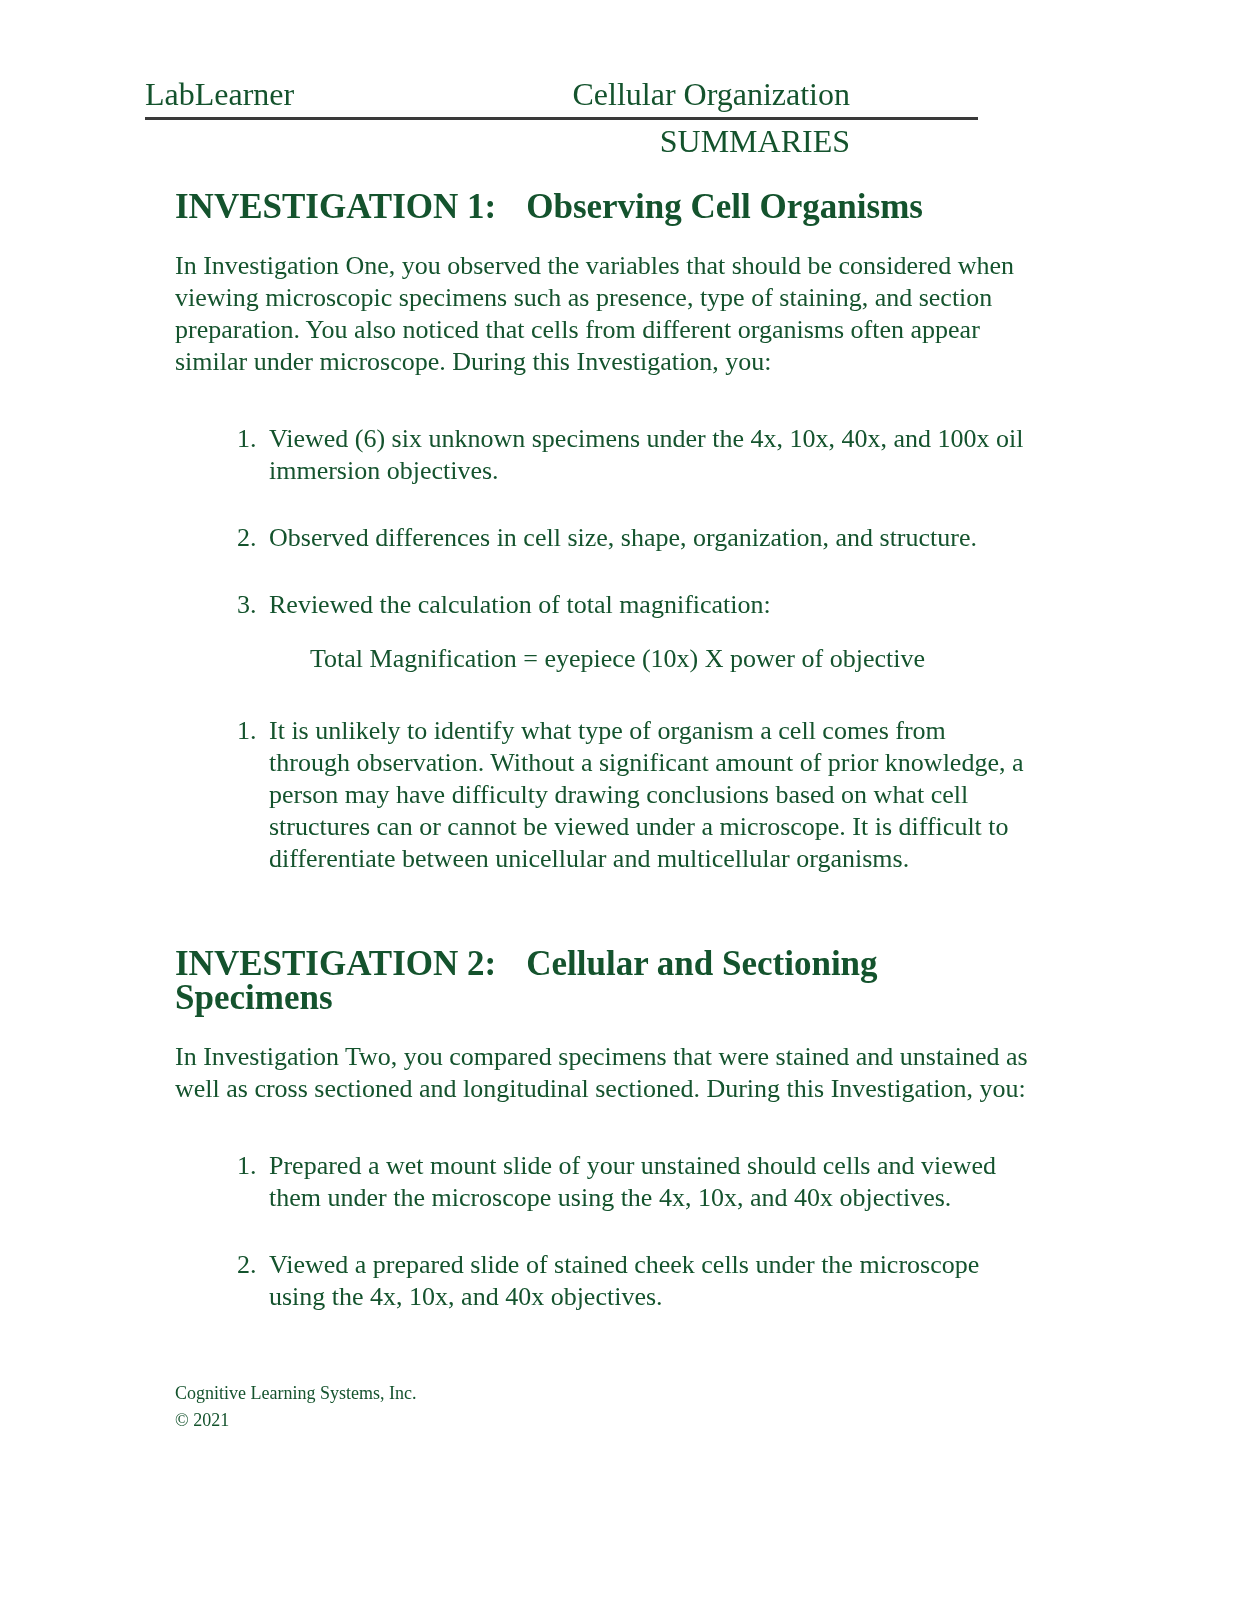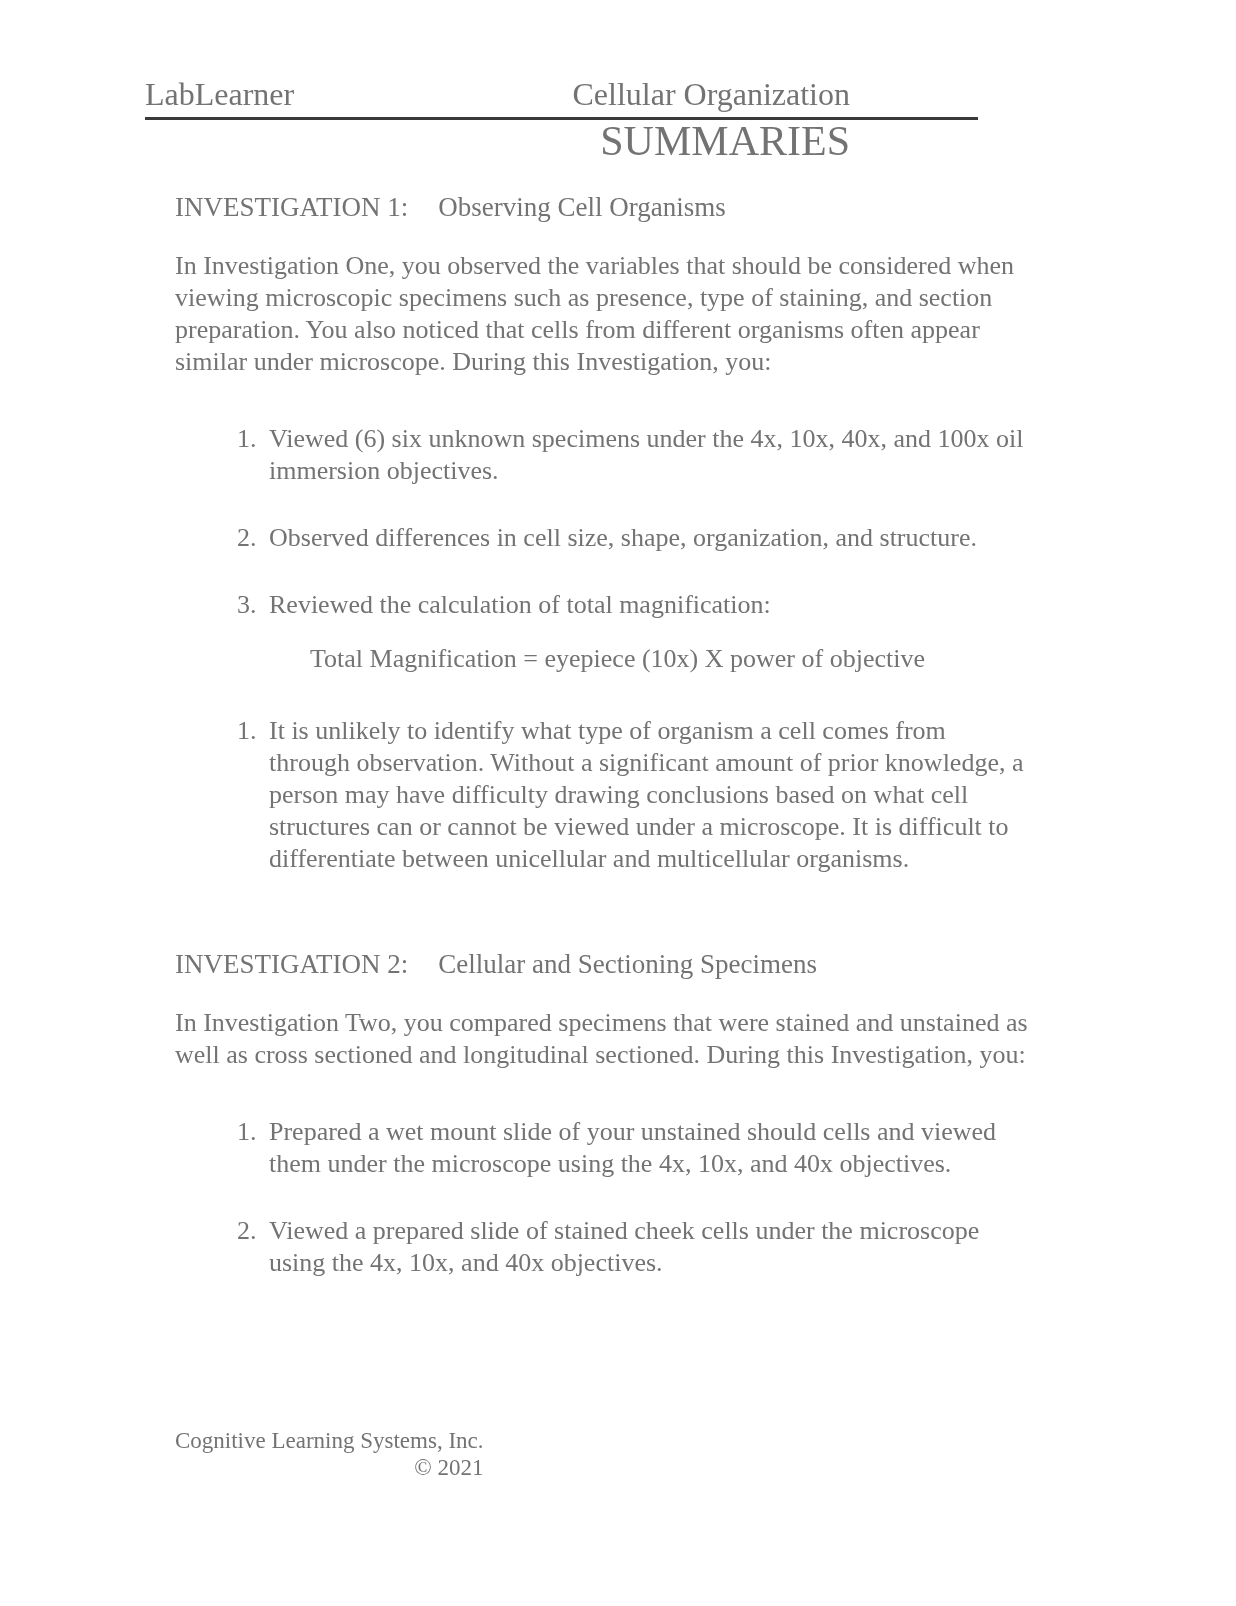--- a/index.html
+++ b/index.html
@@ -5,21 +5,21 @@
   html, body {
     margin: 0;
     padding: 0;
     background: #ffffff;
   }
   .page {
     position: relative;
     width: 1028px;
     height: 1606px;
     background: #ffffff;
-    color: #737373;
+    color: #14532d;
     font-family: "Liberation Serif", serif;
     overflow: hidden;
   }
 
   
   .header {
     margin: 0 50px 0 145px;
     padding-top: 76px;
   }
   .header-row {
@@ -28,35 +28,35 @@
     align-items: flex-end;
     border-bottom: 3px solid #3a3a3a;
     padding-bottom: 5px;
     padding-right: 128px;
     font-size: 32px;
     line-height: 36px;
   }
   .header-sub {
     text-align: right;
     padding-right: 128px;
-    font-size: 42px;
+    font-size: 32px;
     line-height: 42px;
   }
 
   
   .content {
     margin-left: 175px;
     width: 868px;
     font-size: 26px;
     line-height: 32px;
     margin-top: 28px;
   }
   .sec-heading {
-    font-size: 27px;
-    font-weight: normal;
+    font-size: 35px;
+    font-weight: bold;
     margin: 12px 0 26px 0;
     line-height: 34px;
   }
   .sec-heading .sec-label {
     margin-right: 30px;
   }
   .intro {
     margin: 0 0 45px 0;
   }
   ol.num-list {
@@ -78,24 +78,23 @@
     margin: 0 0 30px 0;
   }
   .section-2 {
     margin-top: 72px;
   }
 
   
   .footer {
     position: absolute;
     left: 175px;
-    top: 1427px;
-    font-size: 23px;
+    top: 1380px;
+    font-size: 18px;
     line-height: 27px;
-    text-align: right;
   }
 </style>
 </head>
 <body>
 
 <div class="page">
 
   <header class="header">
     <div class="header-row">
       <span>LabLearner</span>

